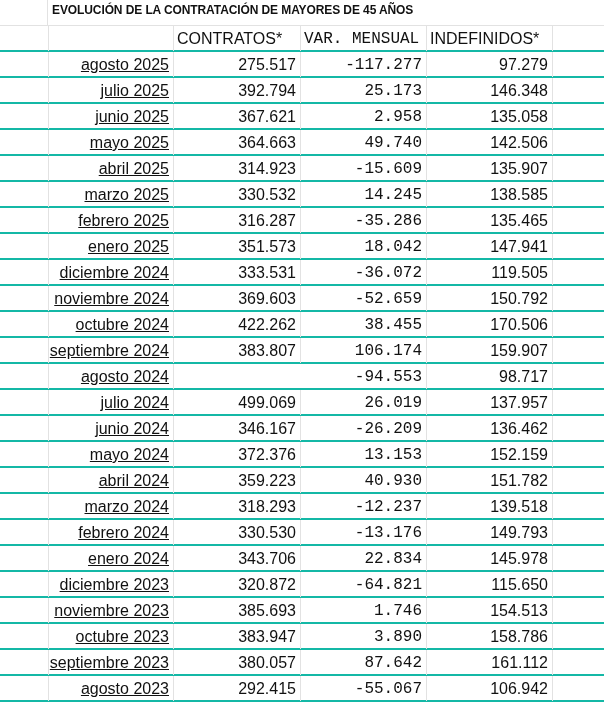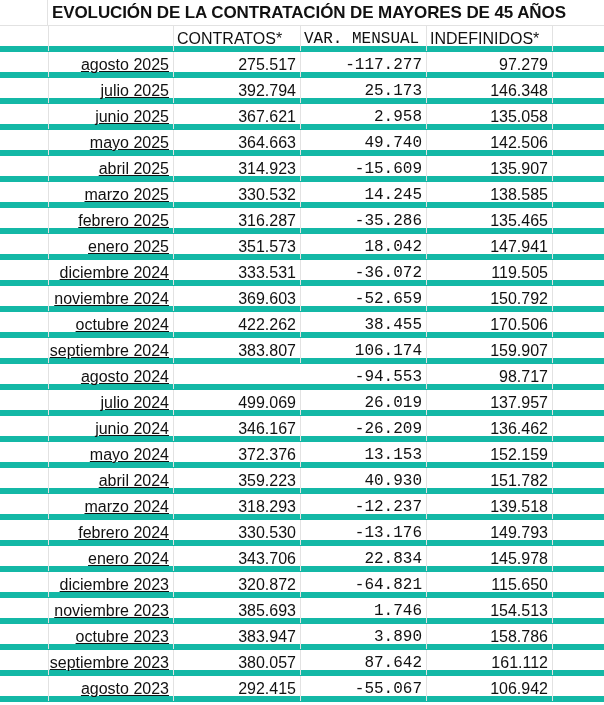--- a/index.html
+++ b/index.html
@@ -1,22 +1,22 @@
 <!DOCTYPE html>
 <html><head>
 <meta charset="utf-8">
 <style>
   html, body { margin: 0; padding: 0; background: #ffffff; }
   body { width: 604px; height: 705px; overflow: hidden; position: relative;
          font-family: "Liberation Sans", sans-serif; color: #111; }
   .sheet { position: absolute; left: 0; top: 0; width: 604px; }
   .title-row { position: relative; height: 25px; border-bottom: 1px solid #e2e2e2; }
   .title-row .lead { position: absolute; left: 0; top: 0; width: 48px; height: 25px; border-right: 1px solid #e2e2e2; box-sizing: border-box; }
-  .title { position: absolute; left: 52px; top: 3px; font-weight: bold; font-size: 17px; white-space: nowrap; letter-spacing: -0.1px; }
-  .row { position: relative; height: 26px; border-bottom: 6px solid #14b8a6; box-sizing: border-box; }
+  .title { position: absolute; left: 52px; top: 3px; font-weight: bold; font-size: 12px; white-space: nowrap; letter-spacing: -0.1px; }
+  .row { position: relative; height: 26px; border-bottom: 2px solid #14b8a6; box-sizing: border-box; }
   .cell { position: absolute; top: 0; height: 25px; line-height: 26px; font-size: 16px; box-sizing: border-box;
           border-right: 1px solid #e2e2e2; white-space: nowrap; overflow: hidden; padding-right: 4px; text-align: right; }
   .c0 { left: 0; width: 49px; }
   .c1 { left: 49px; width: 125px; }
   .c2 { left: 174px; width: 127px; }
   .c3 { left: 301px; width: 126px; font-family: Liberation Mono, monospace; }
   .c4 { left: 427px; width: 126px; }
   .c5 { left: 553px; width: 51px; border-right: none; }
   .hdr .cell { text-align: left; padding-left: 3px; padding-right: 0; }
   .hdr .c0, .hdr .c1, .hdr .c5 { padding-left: 0; }

